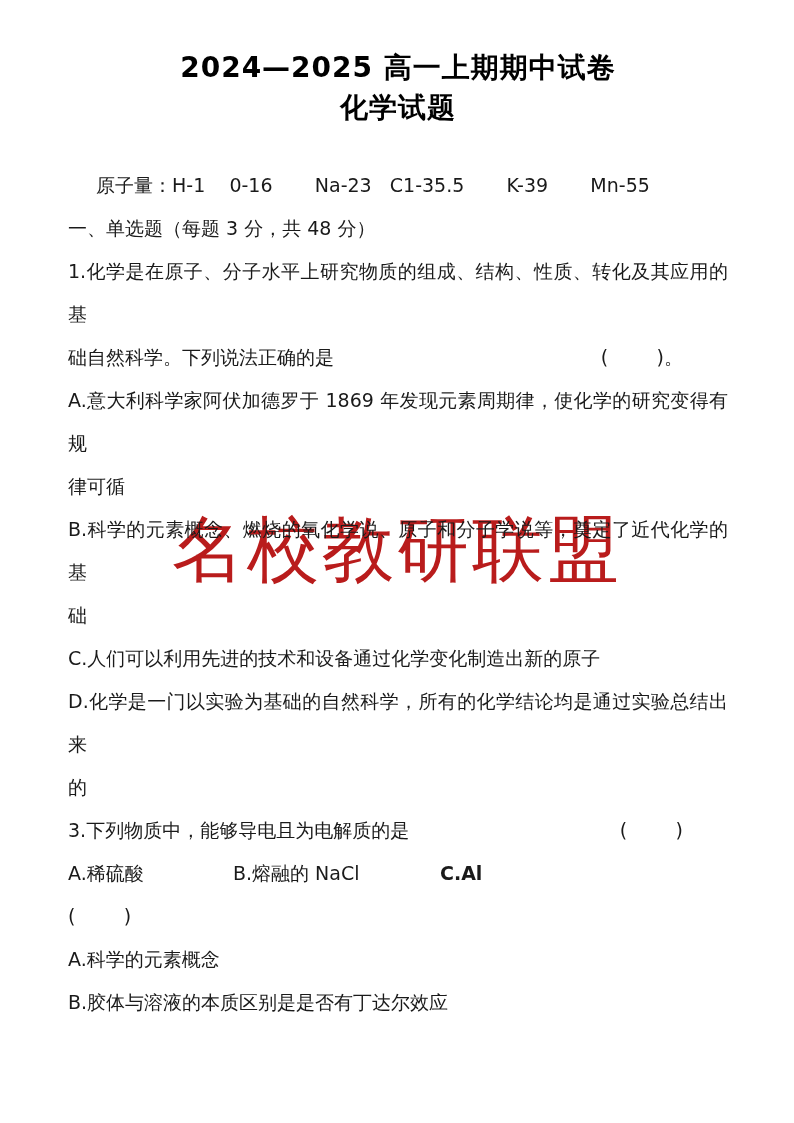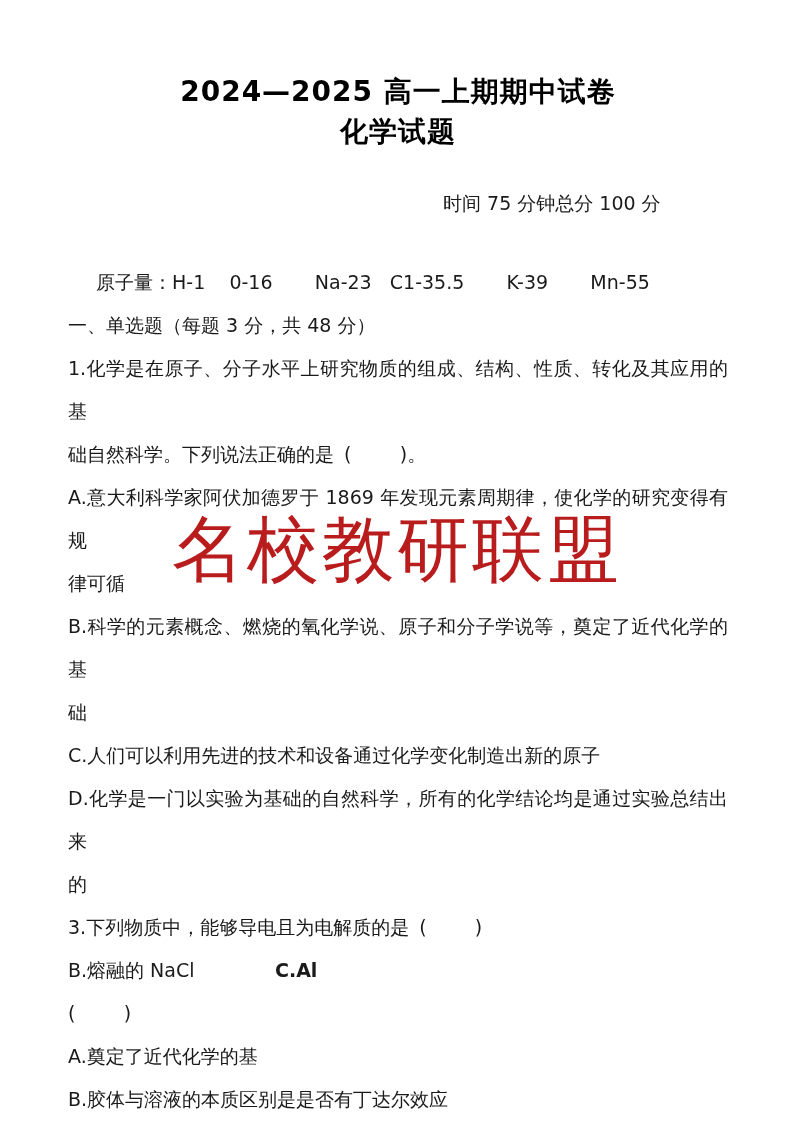--- a/index.html
+++ b/index.html
@@ -33,39 +33,39 @@
     z-index: 1;
   }
   .title {
     text-align: center;
     font-size: 28px;
     font-weight: 700;
     line-height: 40px;
     letter-spacing: 1px;
     color: #000000;
   }
-  .title-first { margin-top: 72px; }
+  .title-first { margin-top: 48px; }
   .meta-line {
     margin-top: 30px;
     padding-left: 375px;
     font-size: 19px;
     line-height: 43px;
     white-space: pre;
   }
   .line {
     font-size: 19px;
     line-height: 43px;
   }
   .pre { white-space: pre; margin-left: 28px; }
   .justify { text-align: justify; text-align-last: justify; }
   .atomic { margin-top: 36px; }
   .flexline {
     display: flex;
+    justify-content: space-between;
     align-items: baseline;
-    gap: 10px;
   }
   .bracket {
     white-space: pre;
     padding-right: 45px;
   }
   .optrow { display: flex; }
   .ow1 { width: 165px; }
   .ow2 { width: 207px; }
   .ow3 { width: 130px; font-weight: bold; }
   .ow4 { flex: 1; }
@@ -75,21 +75,20 @@
 
 <div class="page">
 
   <div class="watermark">名校教研联盟</div>
 
   <div class="content">
 
     <div class="title title-first">2024—2025 高一上期期中试卷</div>
     <div class="title">化学试题</div>
 
-    <div class="meta-line">时间 75 分钟总分 100 分</div>
 
     <div class="line pre atomic">原子量：H-1    0-16       Na-23   C1-35.5       K-39       Mn-55</div>
 
     <div class="line">一、单选题（每题 3 分，共 48 分）</div>
 
     <div class="line justify">1.化学是在原子、分子水平上研究物质的组成、结构、性质、转化及其应用的基</div>
     <div class="line flexline">
       <span>础自然科学。下列说法正确的是</span>
       <span class="bracket">(        )。</span>
     </div>
@@ -99,24 +98,25 @@
     <div class="line">础</div>
     <div class="line">C.人们可以利用先进的技术和设备通过化学变化制造出新的原子</div>
     <div class="line justify">D.化学是一门以实验为基础的自然科学，所有的化学结论均是通过实验总结出来</div>
     <div class="line">的</div>
 
     <div class="line flexline">
       <span>3.下列物质中，能够导电且为电解质的是</span>
       <span class="bracket">(        )</span>
     </div>
     <div class="line optrow">
+      <span class="ow1">A.稀硫酸</span>
       <span class="ow2">B.熔融的 NaCl</span>
       <span class="ow3">C.Al</span>
     </div>
 
     <div class="line flexline">
       <span class="bracket">(        )</span>
     </div>
-    <div class="line">A.奠定了近代化学的基</div>
+    <div class="line">A.科学的元素概念</div>
     <div class="line">B.胶体与溶液的本质区别是是否有丁达尔效应</div>
 
   </div>
 </div>
 
 </body></html>

